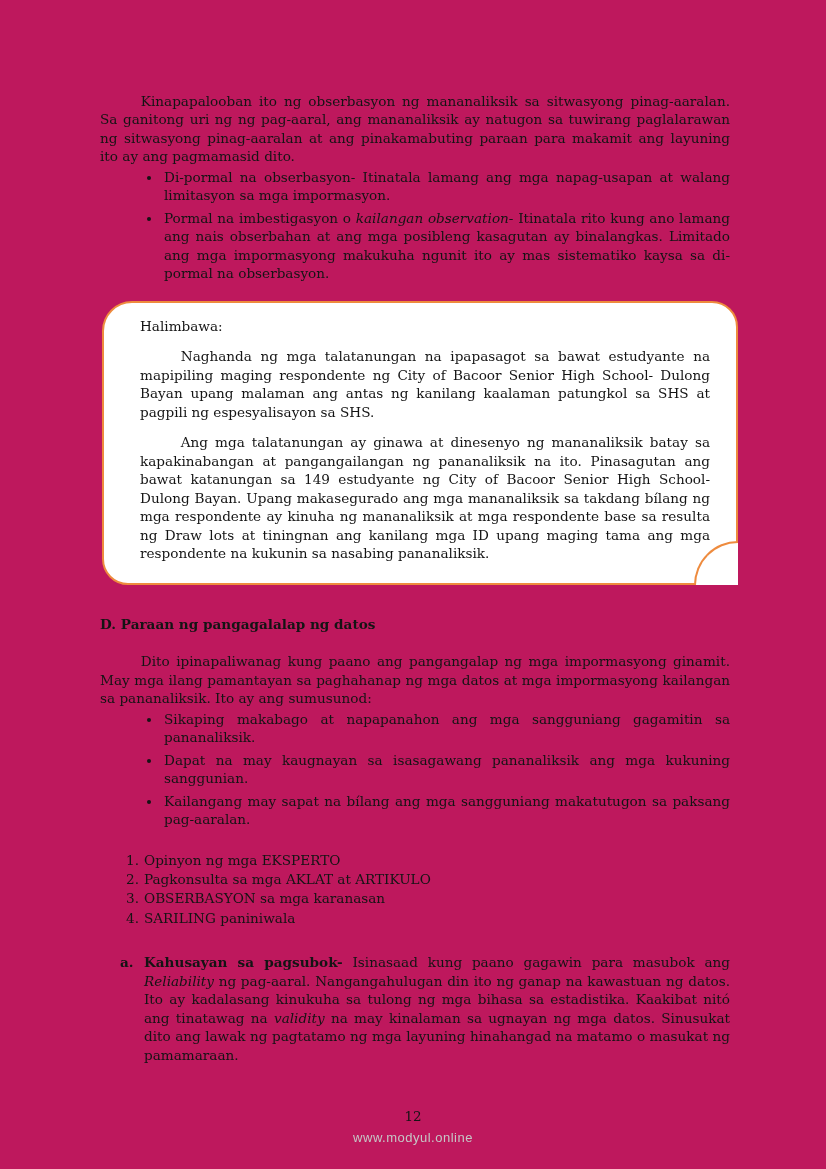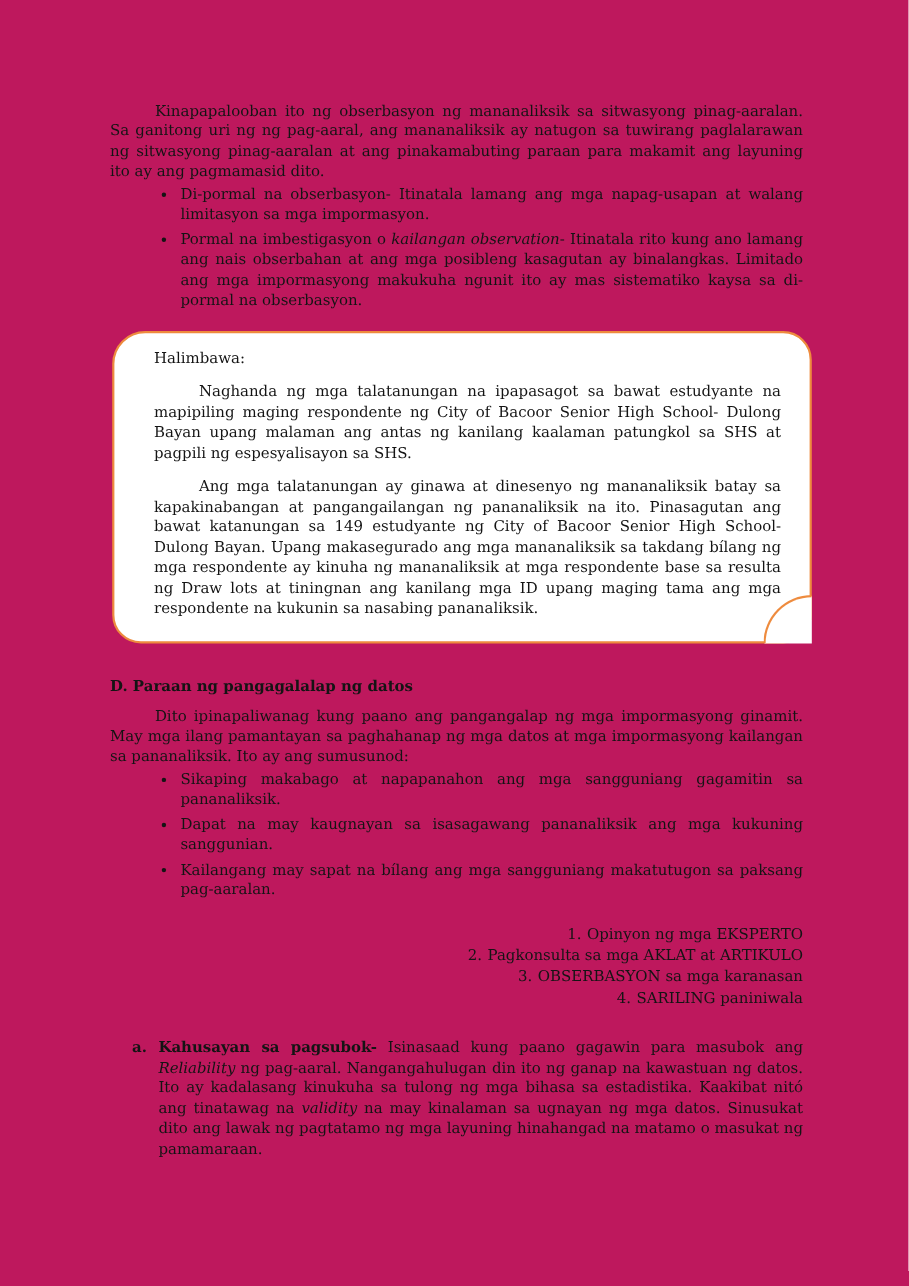--- a/index.html
+++ b/index.html
@@ -15,21 +15,21 @@
     line-height: 1.36;
   }
   .content {
     position: absolute;
     left: 100px;
     top: 92px;
     width: 630px;
   }
   p { margin: 0; text-align: justify; }
   .indent-first { text-indent: 3em; }
-  .mt-sm { margin-top: 9px; }
+  .mt-sm { margin-top: 19px; }
   ul.bullets {
     margin: 2px 0 4px 0;
     padding-left: 62px;
     list-style-type: disc;
   }
   ul.bullets li {
     margin-bottom: 4px;
     text-align: justify;
     padding-left: 2px;
   }
@@ -58,21 +58,21 @@
   }
   .callout p { margin-top: 12px; }
   .callout .callout-title { margin-top: 0; text-align: left; text-indent: 0; }
   .section-heading {
     font-weight: bold;
     margin-top: 30px;
     text-align: left;
   }
   .sources { margin-top: 22px; }
   .sources-list { margin: 2px 0 0 26px; }
-  .sources-item { margin-bottom: 1px; text-align: right; }
+  .sources-item { margin-bottom: 1px; text-align: left; }
   .sources-num { display: inline-block; margin-right: 5px; }
   .item-a {
     position: relative;
     margin-top: 26px;
     padding-left: 44px;
     text-align: justify;
   }
   .item-a .marker {
     position: absolute;
     left: 20px;
@@ -153,13 +153,17 @@
       </div>
     </div>
 
     <div class="item-a">
       <span class="marker">a.</span>
       <span class="bold">Kahusayan sa pagsubok-</span><span> Isinasaad kung paano gagawin para masubok ang </span><span class="italic">Reliability</span><span> ng pag-aaral. Nangangahulugan din ito ng ganap na kawastuan ng datos. Ito ay kadalasang kinukuha sa tulong ng mga bihasa sa estadistika. Kaakibat nitó ang tinatawag na </span><span class="italic">validity</span><span> na may kinalaman sa ugnayan ng mga datos. Sinusukat dito ang lawak ng pagtatamo ng mga layuning hinahangad na matamo o masukat ng pamamaraan.</span>
     </div>
 
   </div>
 
+  <div class="footer">
+    <div class="page-number">12</div>
+    <div class="watermark">www.modyul.online</div>
+  </div>
 </div>
 
 </body></html>

